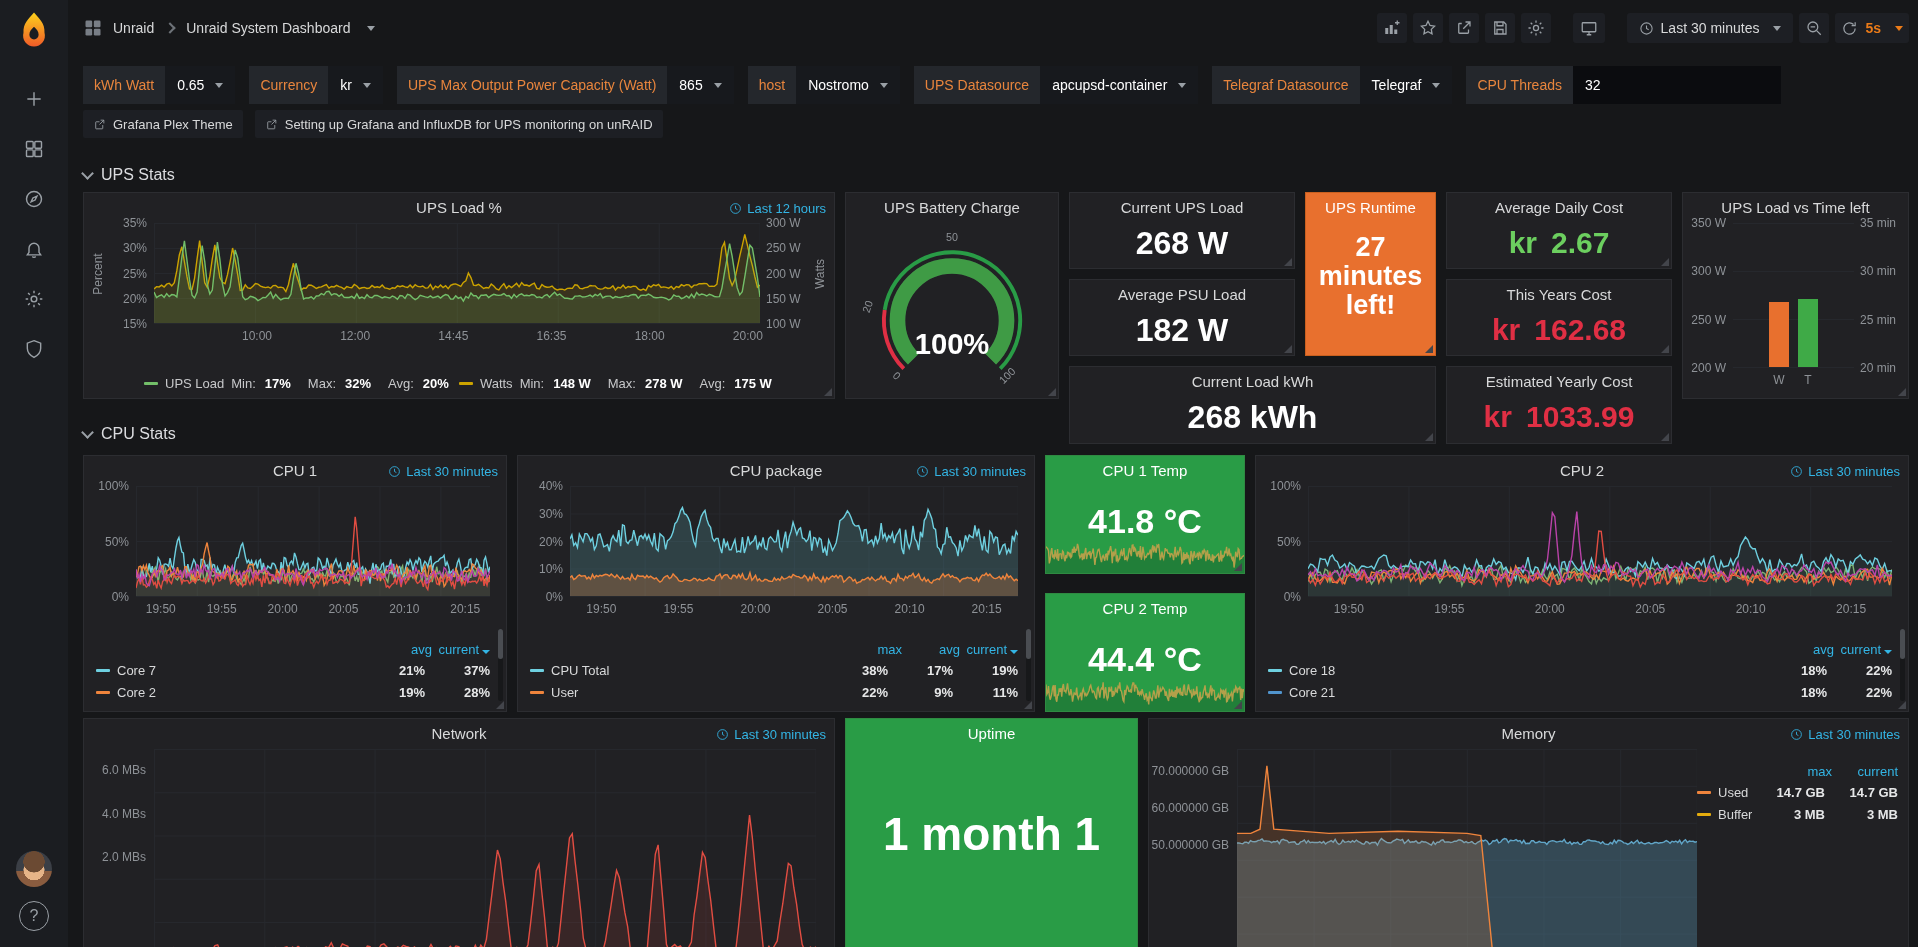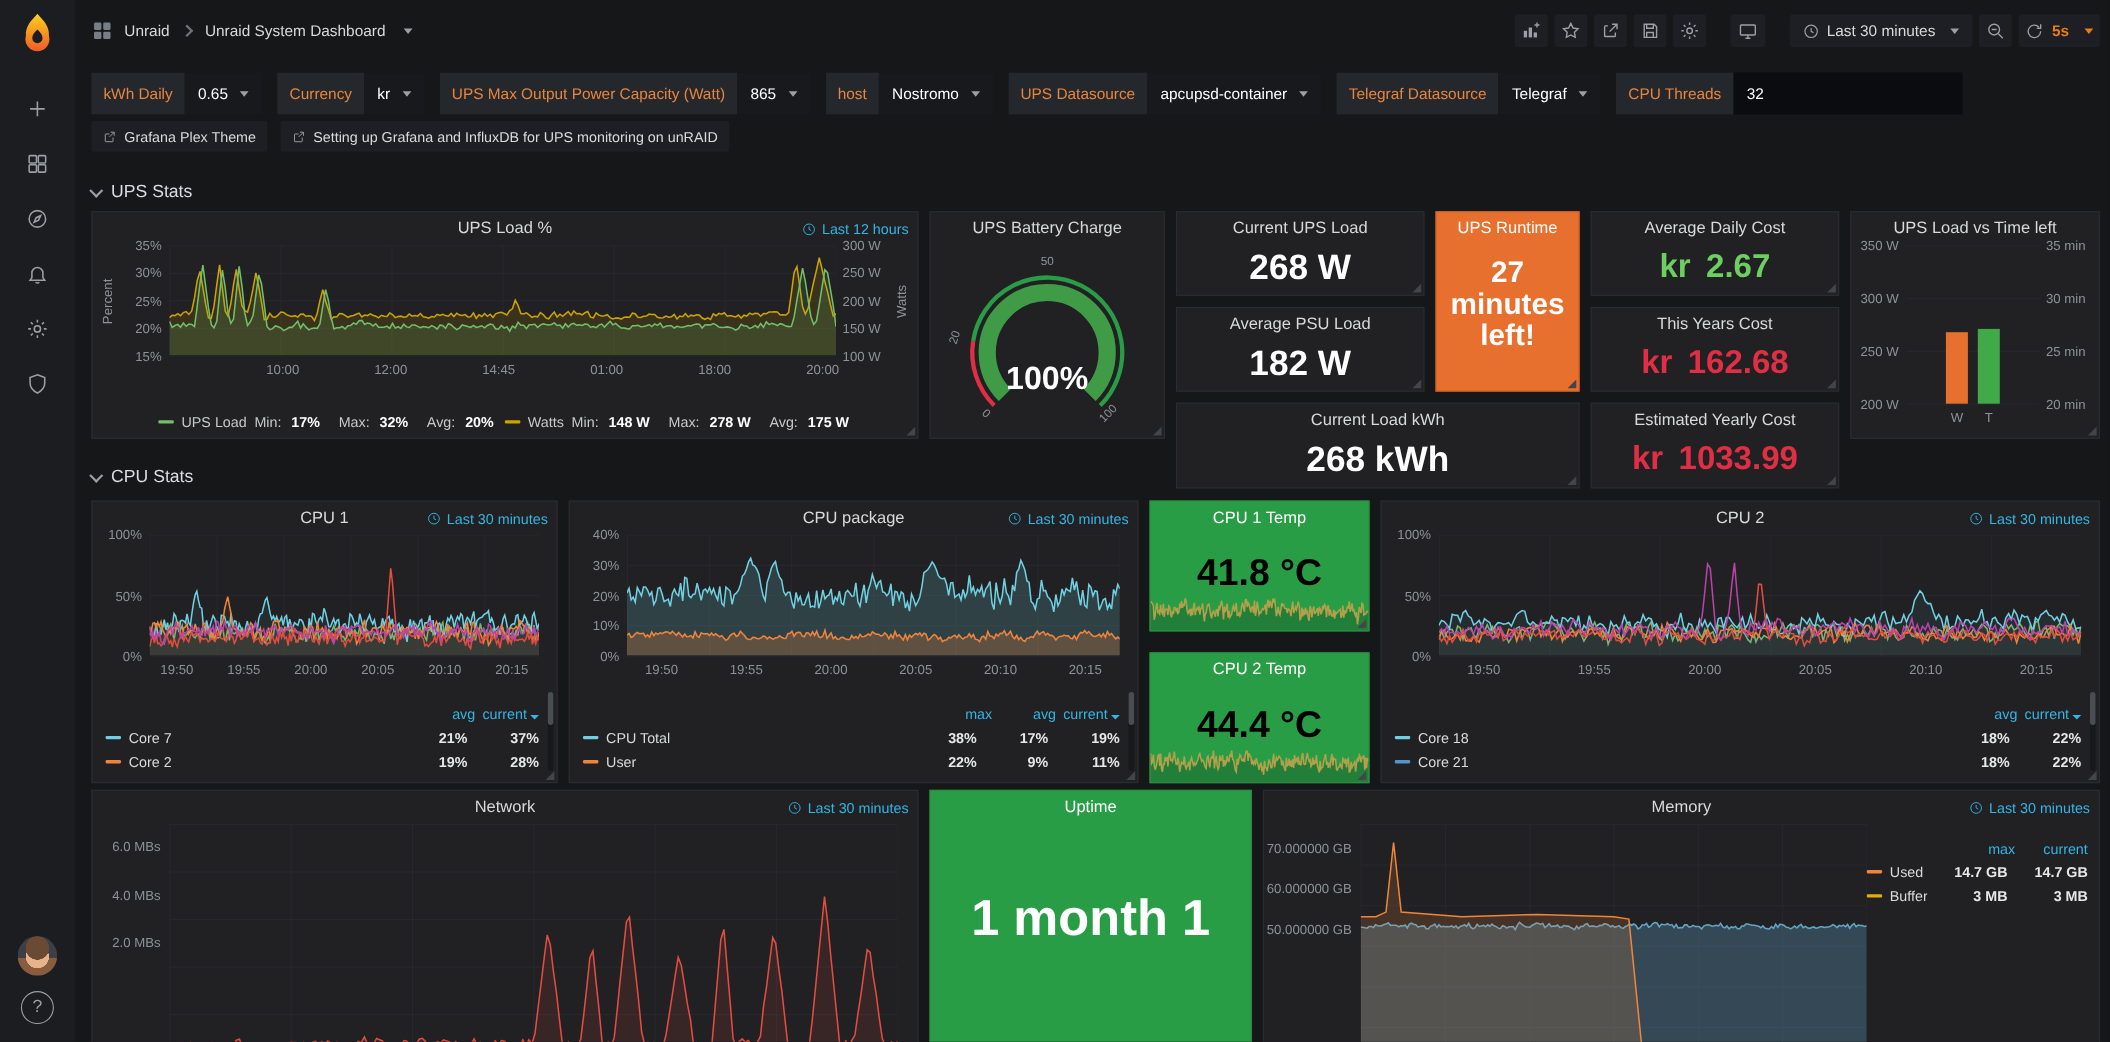--- a/index.html
+++ b/index.html
@@ -91,21 +91,21 @@
 
   
   .stat-value{text-align:center;font-size:32px;font-weight:700;color:#fff;margin-top:2px;white-space:nowrap}
   .stat-money{display:flex;justify-content:center;gap:14px;font-size:30px;font-weight:700;margin-top:3px}
   .green-tx{color:var(--greentx)} .red-tx{color:var(--redtx)}
   .panel.green{background:var(--greenbg);border-color:#2f8a42}
   .panel.orange{background:var(--orangebg);border-color:#c9601f}
   .panel.green .panel-title,.panel.orange .panel-title{color:#fff}
   .rt-value{font-size:27px;line-height:1.08;font-weight:700;color:#fff;text-align:center;
     margin-top:10px;padding:0 8px}
-  .big-temp{font-size:34px;font-weight:700;color:#000000;text-align:center;margin-top:16px}
+  .big-temp{font-size:34px;font-weight:700;color:#ffffff;text-align:center;margin-top:16px}
   .uptime-value{font-size:46px;font-weight:700;color:#fff;text-align:center;margin-top:58px;white-space:nowrap}
   .spark{position:absolute;left:0;right:0;bottom:0;height:36px;width:100%}
 
   
   .graph-grid{position:absolute;left:6px;right:6px;top:30px;display:grid}
   .gg-ups{bottom:54px;grid-template-columns:16px 48px 1fr 52px 16px;grid-template-rows:1fr 20px}
   .gg-cpu{bottom:96px;grid-template-columns:46px 1fr 10px;grid-template-rows:1fr 18px}
   .gg-bar{bottom:10px;grid-template-columns:44px 1fr 48px;grid-template-rows:1fr 20px}
   .gg-net{bottom:8px;grid-template-columns:64px 1fr 12px;grid-template-rows:1fr}
   .gg-mem{bottom:8px;grid-template-columns:82px 1fr 205px;grid-template-rows:1fr}
@@ -307,21 +307,21 @@
               <path d="M20 3v5h-5"></path>
             </svg>
           <span class="refresh-int">5s</span>
           <span class="caret"></span>
         </div>
       </div>
     </div>
 
     <div class="vars">
       <div class="var-chip">
-        <span class="var-label">kWh Daily</span>
+        <span class="var-label">kWh Watt</span>
         <span class="var-value">
           <span>0.65</span>
           <span class="caret"></span>
           </span>
       </div>
       <div class="var-chip">
         <span class="var-label">Currency</span>
         <span class="var-value" able="true">
           <span>kr</span>
           <span class="caret"></span>
@@ -418,21 +418,21 @@
               <span>150 W</span>
             <span>100 W</span>
           </div>
           <div class="axis-rot">
               <span>Watts</span>
             </div>
           <div class="xticks x-ups">
             <span>10:00</span>
               <span>12:00</span>
             <span>14:45</span>
-              <span>01:00</span>
+              <span>16:35</span>
             <span>18:00</span>
               <span>20:00</span>
           </div>
         </div>
         <div class="ups-legend">
           <span class="entry">
             <span class="sw" style="background:#73bf69"></span>
             <span>UPS Load</span>
             <span>Min:</span>
               <b>17%</b>

